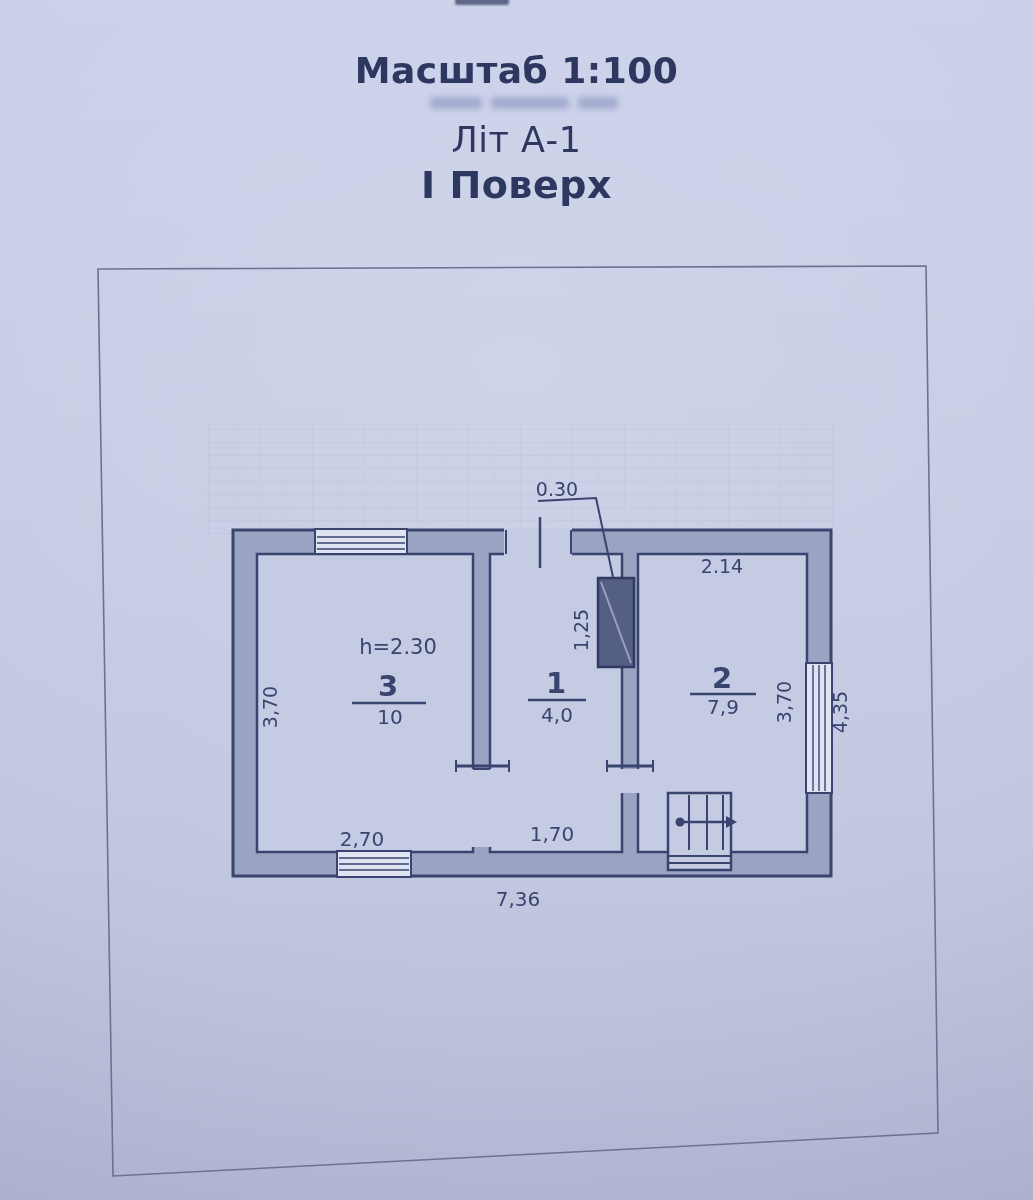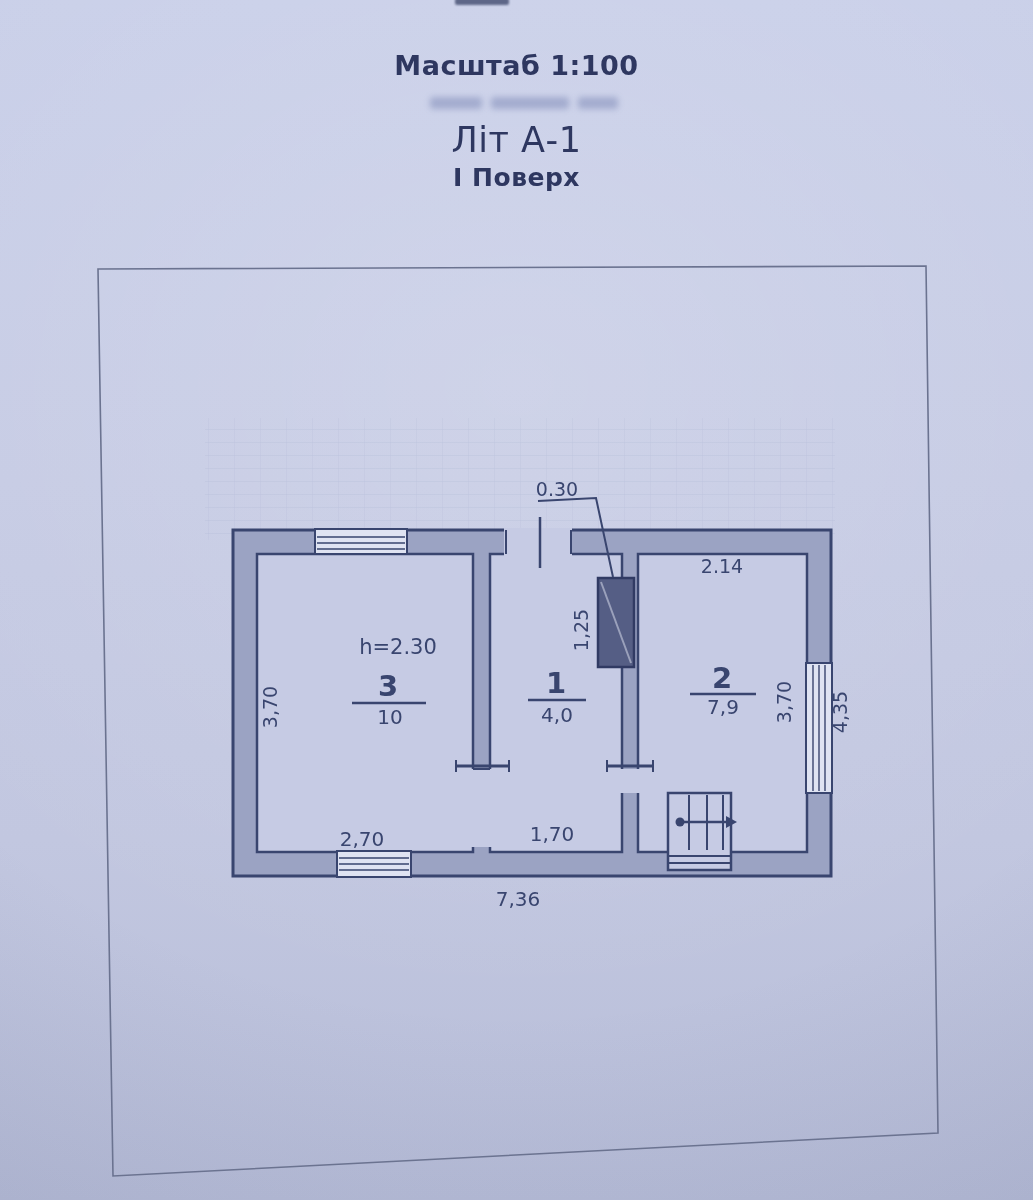--- a/index.html
+++ b/index.html
@@ -10,23 +10,23 @@
     font-family:"DejaVu Sans",sans-serif;
     background:
       radial-gradient(130% 95% at 50% 32%, rgba(255,255,255,0.14) 0%, rgba(255,255,255,0) 55%, rgba(35,45,85,0.13) 100%),
       linear-gradient(180deg,#cad0e9 0%,#c6cbe4 40%,#c2c7e0 70%,#b7bdd8 100%);
   }
   .soft{filter:blur(0.5px);}
   .hdr{
     position:absolute;left:0;width:1033px;text-align:center;
     color:#2e3760;letter-spacing:0.5px;
   }
-  .hdr-scale{top:50px;font-size:27px;font-weight:600;}
+  .hdr-scale{top:50px;font-size:36px;font-weight:600;}
   .hdr-title{top:120px;font-size:35px;font-weight:normal;}
-  .hdr-sub{top:163px;font-size:25px;font-weight:bold;}
+  .hdr-sub{top:163px;font-size:38px;font-weight:bold;}
   .ghost{
     position:absolute;top:97px;left:430px;width:200px;height:16px;
     filter:blur(3px);opacity:.38;
   }
   .ghost span{display:inline-block;height:12px;background:#5f6da3;border-radius:3px;margin-right:9px;vertical-align:top;}
   .topcut{
     position:absolute;top:-2px;left:455px;width:54px;height:7px;
     background:#3a4468;opacity:.75;filter:blur(1.2px);border-radius:2px;
   }
   svg text{fill:#39456f;}

